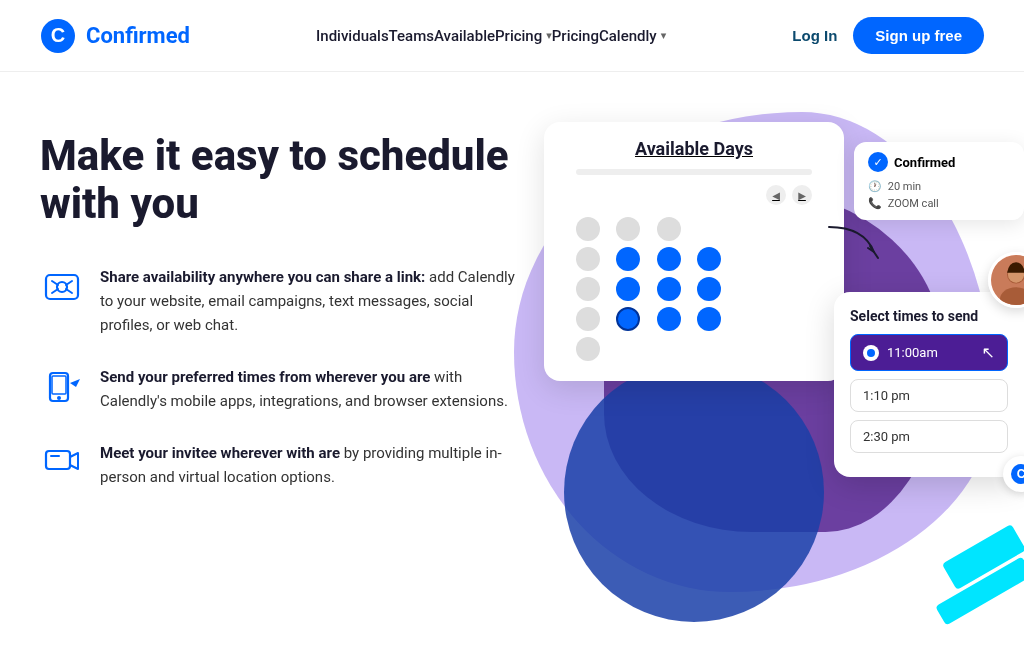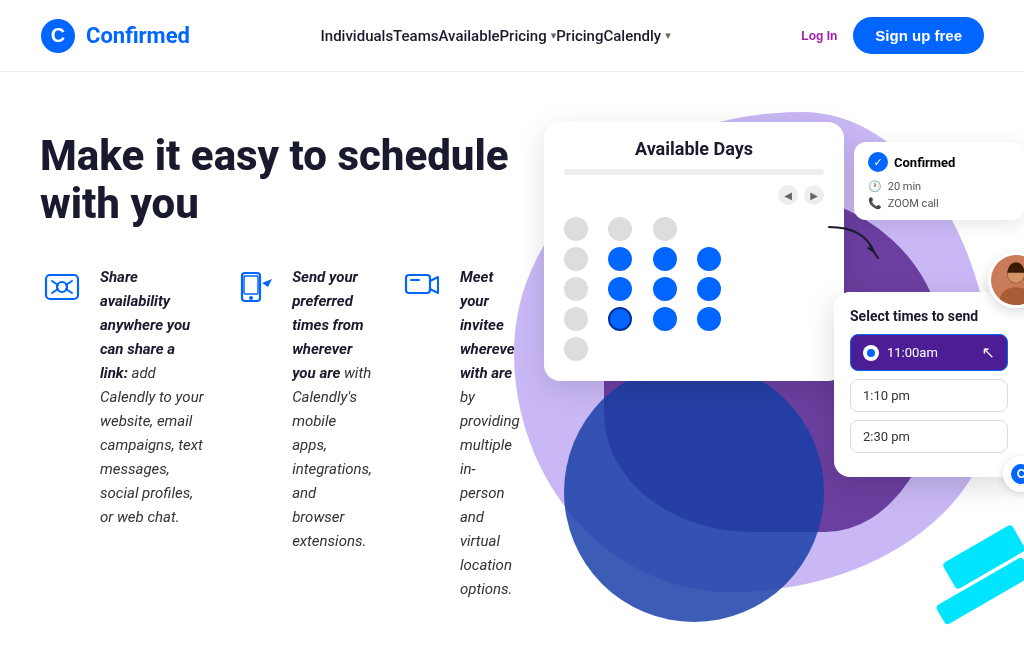--- a/index.html
+++ b/index.html
@@ -16,38 +16,38 @@
     .logo-text { font-size: 22px; font-weight: 700; color: #0066ff; }
     .nav-links { display: flex; align-items: flex-start; }
     .nav-links a {
       text-decoration: none; color: #1a1a2e; font-size: 15px; font-weight: 500;
       display: flex; align-items: center; gap: 4px;
     }
     .chevron { font-size: 11px; color: #666; }
     .nav-actions { display: flex; align-items: center; gap: 16px; }
     .btn-login {
       background: none; border: none; cursor: pointer;
-      font-size: 12px; font-weight: 600; color: #a21caf;
+      font-size: 15px; font-weight: 600; color: #0c4a6e;
     }
     .btn-signup {
       background: #0066ff; color: #fff; border: none; border-radius: 25px;
       padding: 10px 22px; font-size: 15px; font-weight: 600; cursor: pointer;
     }
 
     
     .hero {
       display: flex; align-items: flex-start;
       padding: 50px 40px 0 40px;
       height: calc(660px - 72px);
       position: relative;
       overflow: hidden;
     }
     .hero-left { flex: 0 0 480px; padding-top: 10px; }
     .hero-title { font-size: 42px; font-weight: 800; color: #1a1a2e; line-height: 1.15; margin-bottom: 36px; }
-    .features { display: flex; flex-direction: row; gap: 28px; font-style: italic; }
+    .features { display: flex; flex-direction: column; gap: 28px; }
     .feature { display: flex; gap: 16px; align-items: flex-start; }
     .feature-icon {
       width: 44px; height: 44px; flex-shrink: 0;
       display: flex; align-items: center; justify-content: center;
     }
     .feature-icon svg { width: 40px; height: 40px; }
     .feature-text { font-size: 15px; color: #333; line-height: 1.6; }
     .feature-text strong { color: #1a1a2e; font-weight: 700; }
 
     
@@ -84,22 +84,23 @@
       position: absolute; width: 100px; height: 22px;
       background: #00e5ff; border-radius: 4px;
       bottom: 80px; right: 10px;
       transform: rotate(-30deg);
     }
 
     
     .card-available-days {
       position: absolute; top: 30px; left: 60px;
       background: #fff; border-radius: 16px;
-      padding: 16px 20px; width: 300px;
+      padding: 16px 32px; width: 300px;
       box-shadow: 0 8px 30px rgba(0,0,0,0.12);
+      text-decoration: underline;
     }
     .card-title { font-size: 18px; font-weight: 700; color: #1a1a2e; text-align: center; margin-bottom: 10px; }
     .calendar-nav { display: flex; justify-content: flex-end; gap: 6px; margin-bottom: 8px; }
     .cal-arrow { width: 20px; height: 20px; background: #eee; border-radius: 50%; display: flex; align-items: center; justify-content: center; font-size: 10px; color: #666; cursor: pointer; }
 
     
     .card-select-times {
       position: absolute; top: 200px; right: 20px;
       background: #fff; border-radius: 16px;
       padding: 16px 16px; width: 190px;

